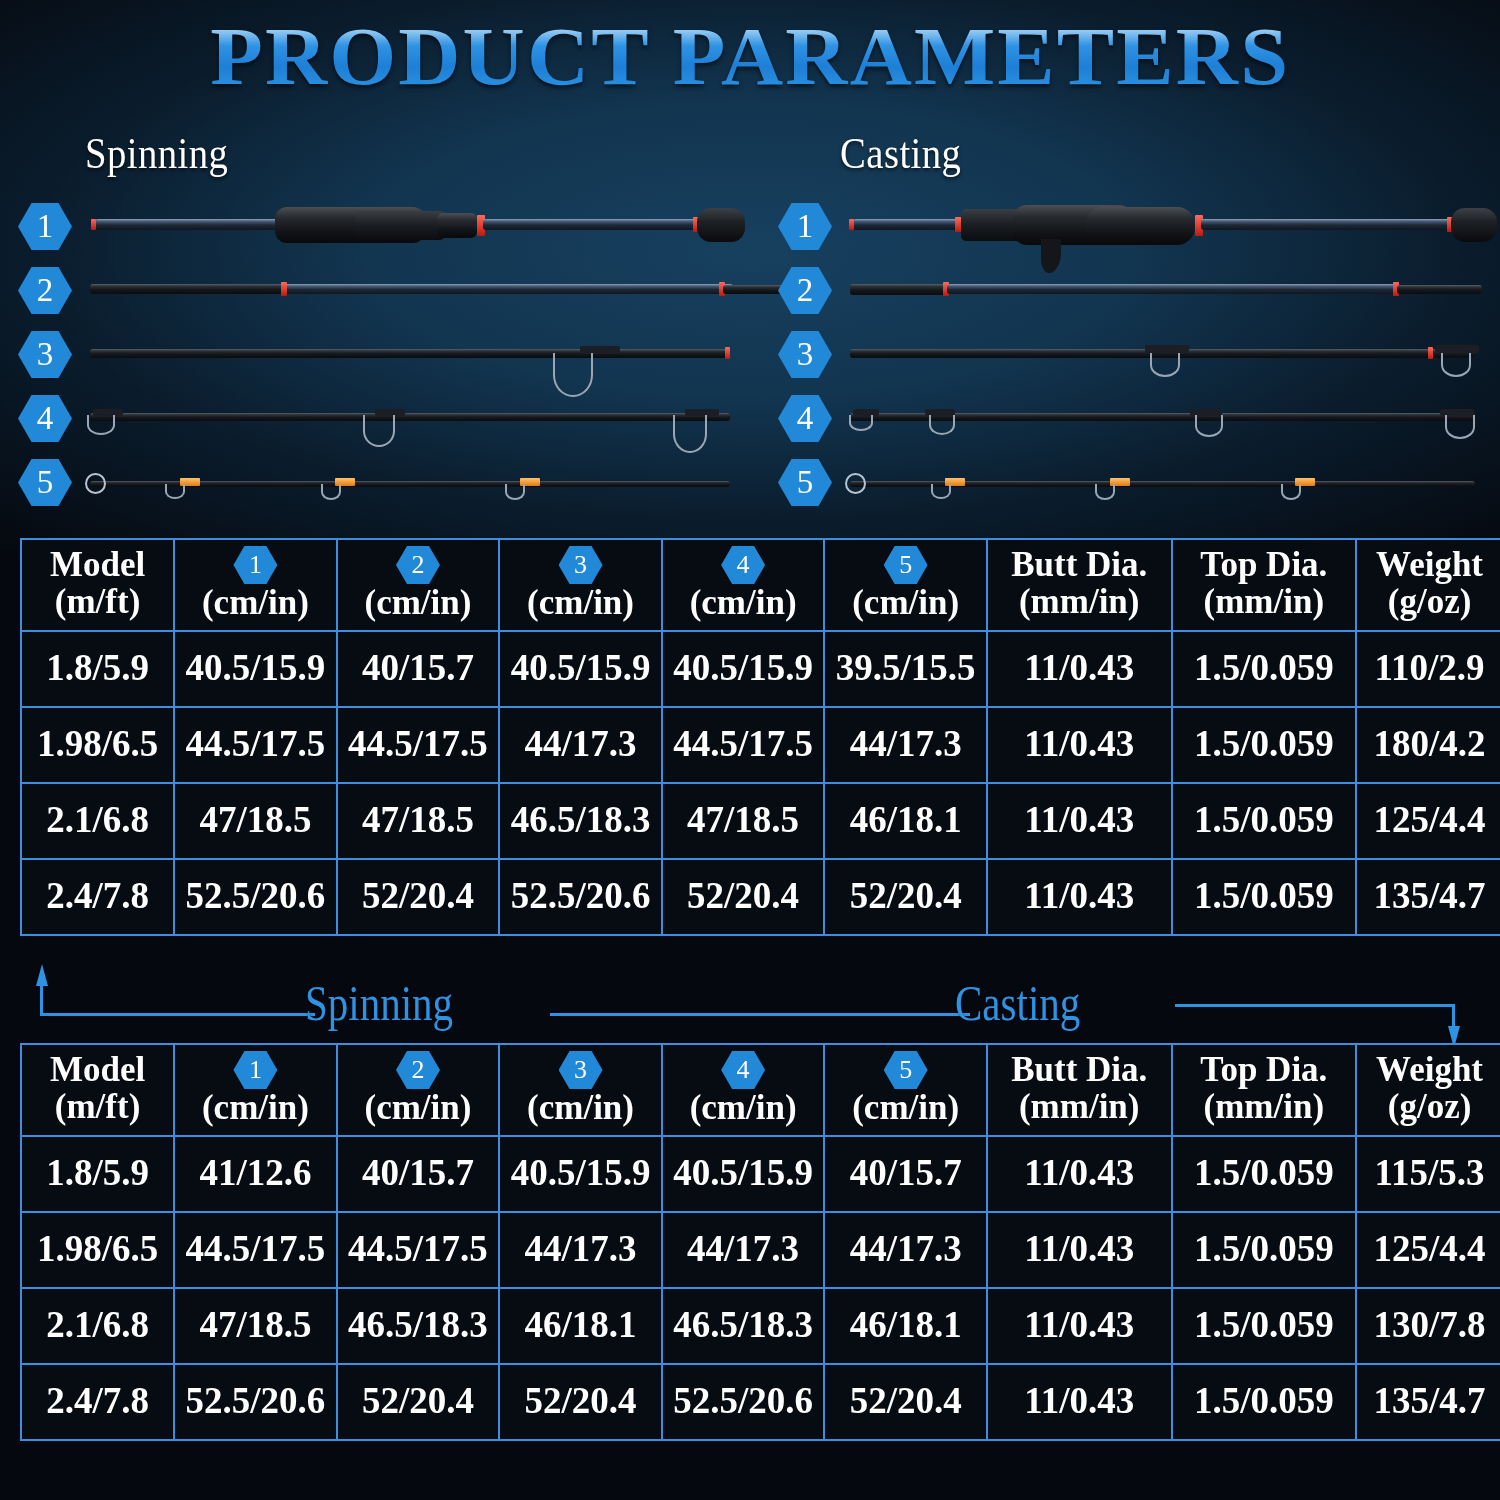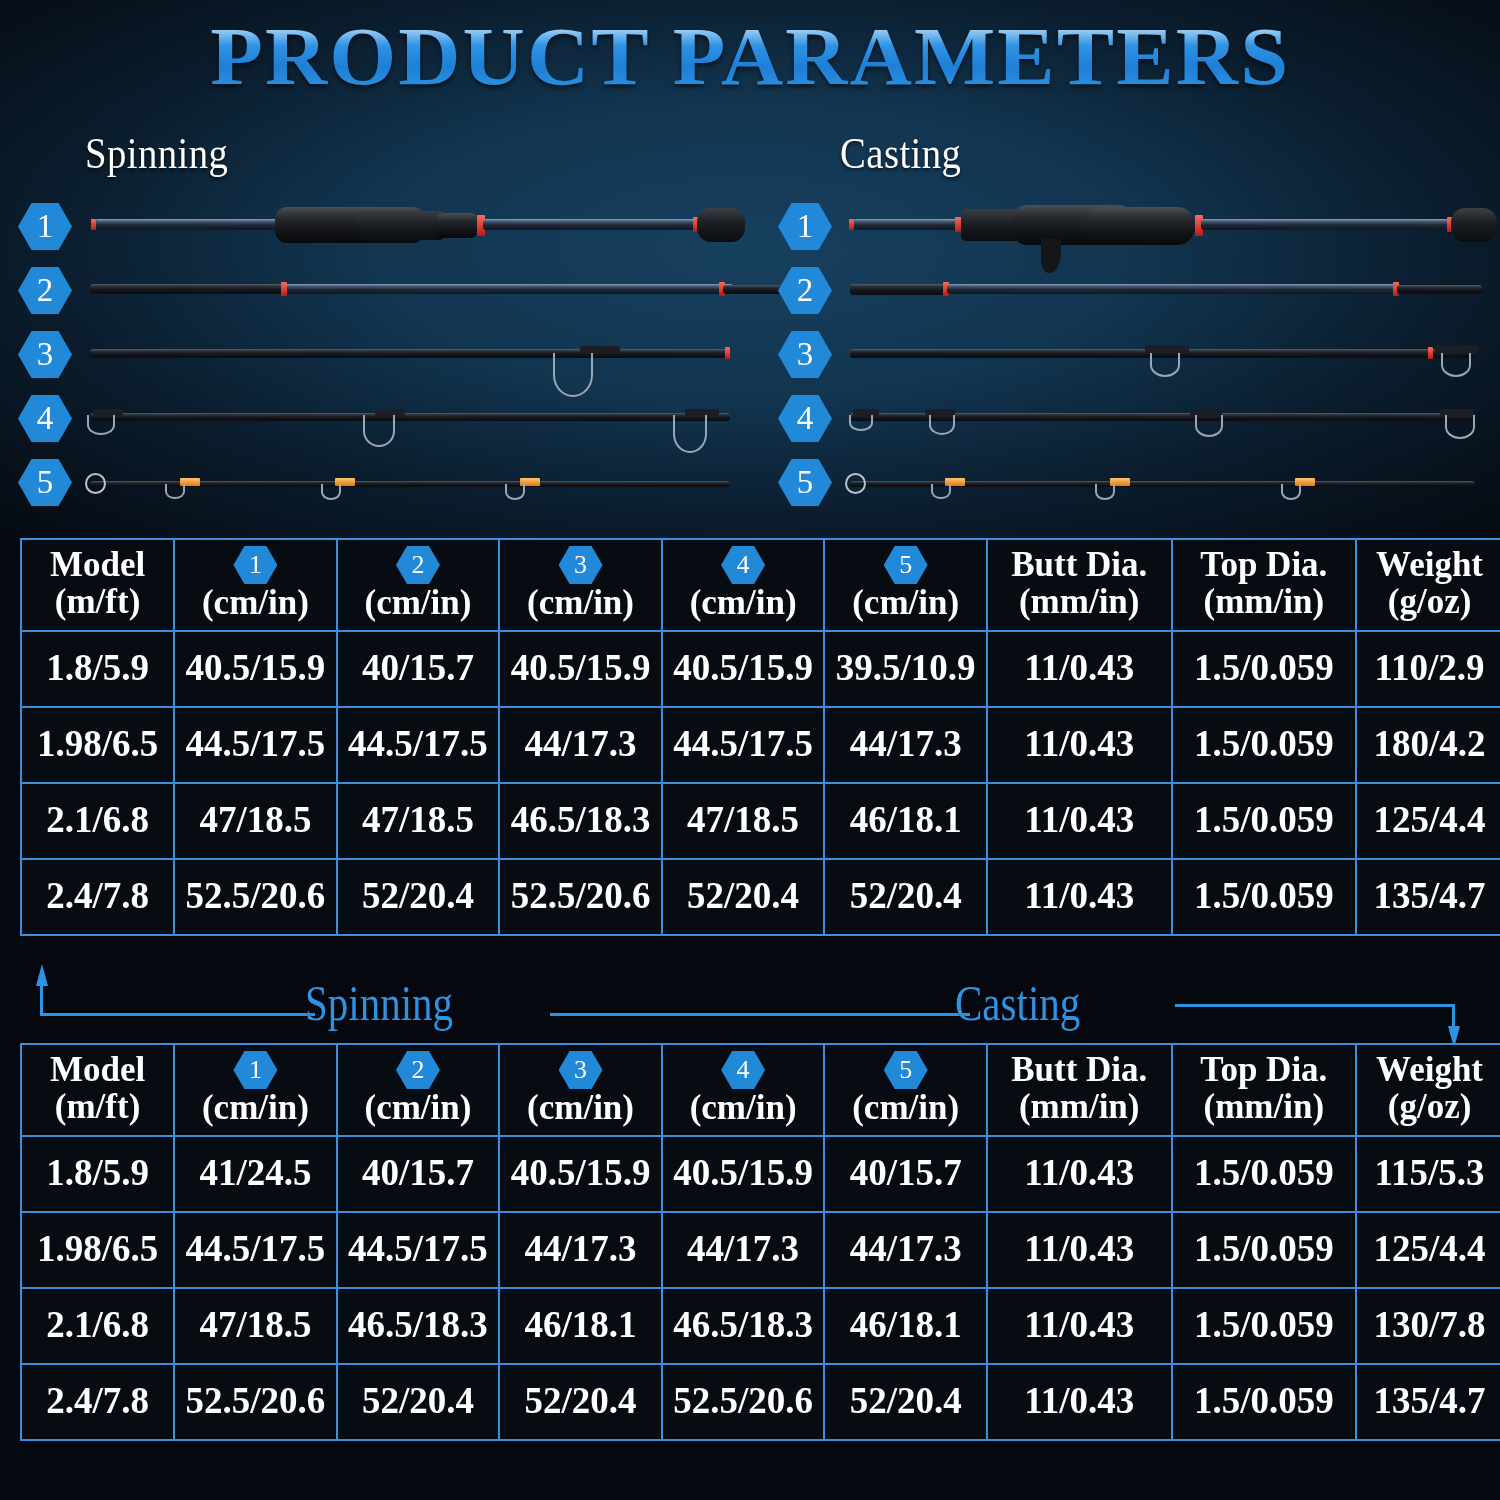--- a/index.html
+++ b/index.html
@@ -339,21 +339,21 @@
         </th>
       </tr>
     </thead>
     <tbody>
       <tr>
         <td>1.8/5.9</td>
         <td>40.5/15.9</td>
         <td>40/15.7</td>
         <td>40.5/15.9</td>
         <td>40.5/15.9</td>
-        <td>39.5/10.9</td>
+        <td>39.5/15.5</td>
         <td>11/0.43</td>
         <td>1.5/0.059</td>
         <td>110/2.9</td>
       </tr>
       <tr>
         <td>1.98/6.5</td>
         <td>44.5/17.5</td>
         <td>44.5/17.5</td>
         <td>44/17.3</td>
         <td>44.5/17.5</td>
@@ -472,21 +472,21 @@
           <span class="hcell">
             <span class="l1">Weight</span>
             <span class="l2">(g/oz)</span>
           </span>
         </th>
       </tr>
     </thead>
     <tbody>
       <tr>
         <td>1.8/5.9</td>
-        <td>41/24.5</td>
+        <td>41/12.6</td>
         <td>40/15.7</td>
         <td>40.5/15.9</td>
         <td>40.5/15.9</td>
         <td>40/15.7</td>
         <td>11/0.43</td>
         <td>1.5/0.059</td>
         <td>115/5.3</td>
       </tr>
       <tr>
         <td>1.98/6.5</td>

